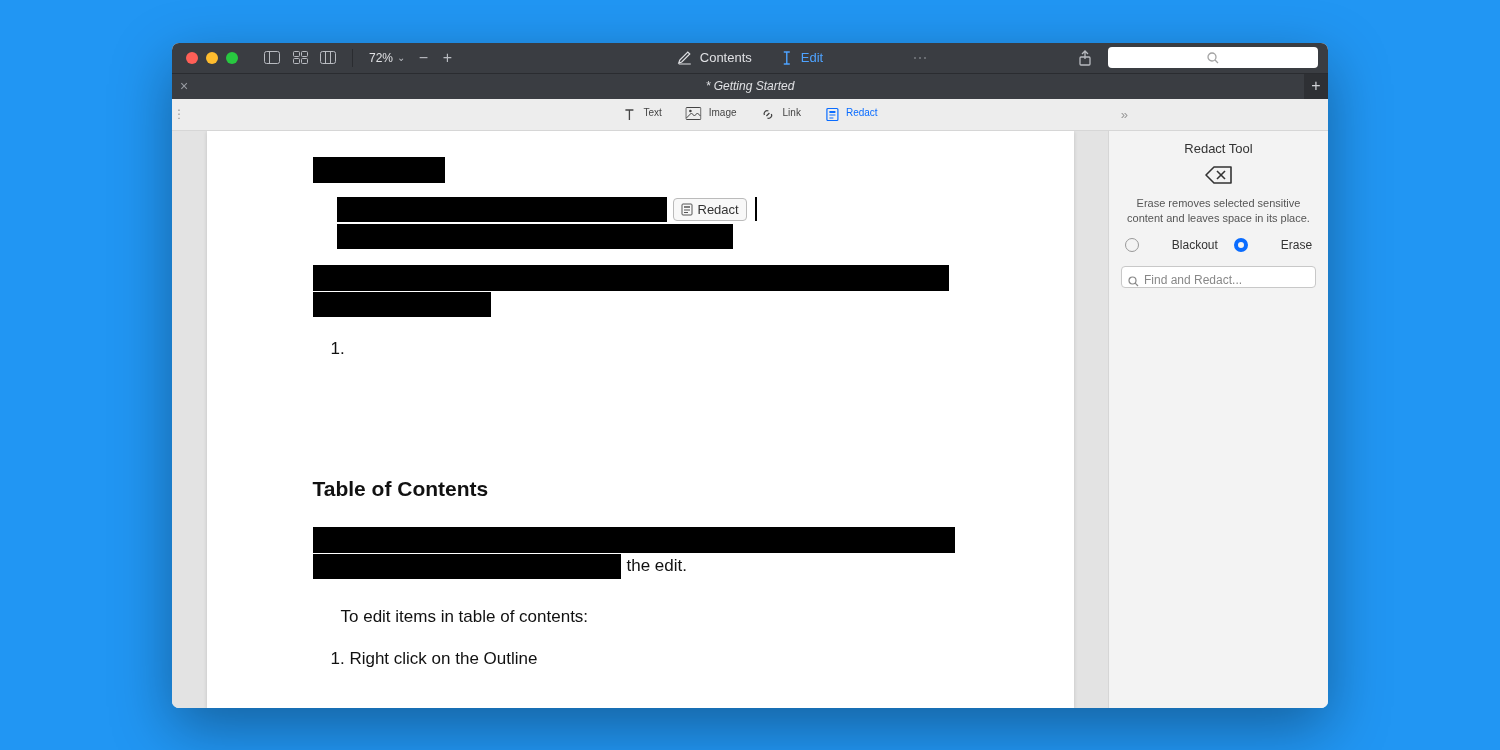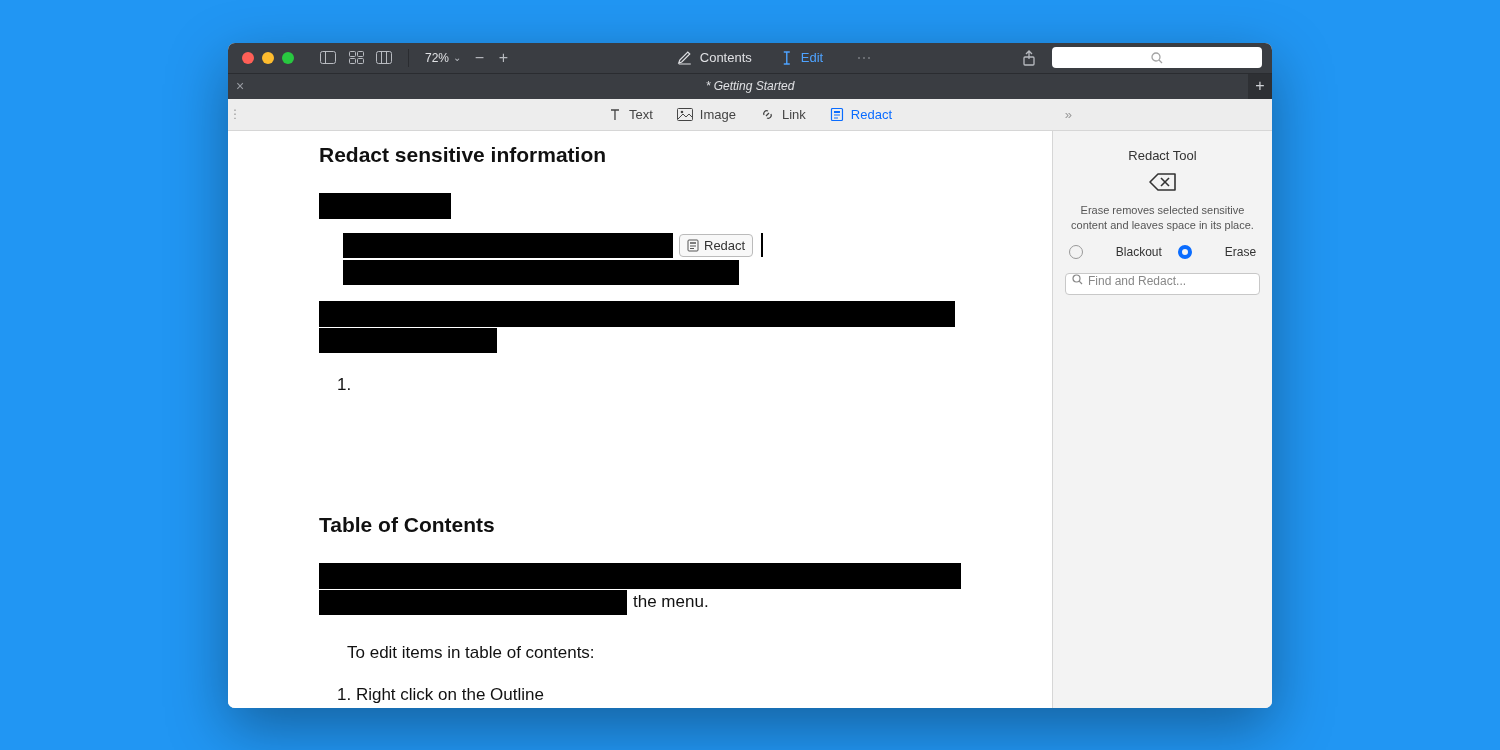--- a/index.html
+++ b/index.html
@@ -7,21 +7,21 @@
   background: #2196f3;
   width: 1500px;
   height: 750px;
   font-family: -apple-system, BlinkMacSystemFont, "Helvetica Neue", Arial, sans-serif;
   display: flex;
   align-items: center;
   justify-content: center;
   overflow: hidden;
 }
 .window {
-  width: 1044px;
+  width: 1156px;
   height: 665px;
   background: #fff;
   border-radius: 7px;
   box-shadow: 0 20px 60px rgba(0,0,0,0.35);
   overflow: hidden;
   display: flex;
   flex-direction: column;
 }
 .titlebar {
   background: #3a3d42;
@@ -68,21 +68,21 @@
 .toolbar {
   background: #ededed;
   height: 32px;
   border-bottom: 1px solid #d6d6d6;
   display: flex;
   align-items: center;
   position: relative;
 }
 .tl-left { width: 14px; display:flex; align-items:center; justify-content:center; color:#999; font-size:12px;}
 .tl-center { position:absolute; left:50%; transform:translateX(-50%); display:flex; }
-.tool-btn { display:flex; align-items:center; color:#444; font-size:13px; margin:16px 12px; }
+.tool-btn { display:flex; align-items:flex-start; color:#444; font-size:10px; margin:16px 12px; }
 .tool-btn.active { color:#0a6cff; }
 .tool-btn .ti { margin-right:7px; display:flex; }
 .tl-right-collapse { position:absolute; right:200px; color:#999; font-size:13px;}
 
 .body { flex:1; display:flex; overflow:hidden; }
 .doc-area {
   flex:1;
   background:#e3e3e3;
   display:flex;
   justify-content:center;
@@ -108,32 +108,32 @@
 }
 .redact-tag .ri { margin-right:5px; display:flex; }
 .cursor-bar { width:2px; height:24px; background:#000; margin-left:8px; }
 .body-text { font-size:17px; color:#111;margin-left:28px; }
 .list-num { font-size:17px; color:#111; }
 
 .sidebar {
   width:220px;
   background:#f3f3f3;
   border-left:1px solid #d6d6d6;
-  padding:17px 12px;
+  padding:10px 12px;
 }
 .sb-title { text-align:center; font-size:13px; color:#333; margin-bottom:8px; }
 .erase-icon { display:flex; justify-content:center; margin-bottom:10px; }
 .sb-desc { font-size:11px; color:#555; text-align:center; line-height:1.4; margin-bottom:12px; padding: 0 6px;}
 .radio-row { display:flex; justify-content:center; gap:16px; margin-bottom:14px;}
 .radio { display:flex; align-items:center; font-size:12px; color:#333;gap:28px; }
 .radio .r { width:14px; height:14px; border-radius:50%; border:1px solid #999; margin-right:5px; }
 .radio.sel .r { border:4px solid #0a6cff; width:14px; height:14px; }
 .find-box {
   height:22px; background:#fff; border:1px solid #c8c8c8; border-radius:4px;
-  display:flex; align-items:flex-start; padding:0 6px; font-size:12px; color:#888;
+  display:flex; align-items:flex-end; padding:0 6px; font-size:12px; color:#888;
 }
 .find-box svg { margin-right:5px; flex-shrink:0; }
 </style>
 </head>
 <body>
 
 <div class="window">
 
   <div class="titlebar">
     <div class="traffic-lights">
@@ -261,21 +261,20 @@
         </span>
         <span>Redact</span>
       </div>
     </div>
     <div class="tl-right-collapse">»</div>
   </div>
 
   <div class="body">
     <div class="doc-area">
       <div class="page">
-        <div class="h2">Redact sensitive information</div>
 
         <div class="blk" style="margin-top:26px; width:132px; height:26px;"></div>
 
         <div class="row" style="margin-top:14px; margin-left:24px;">
           <div class="blk" style="width:330px; height:25px;"></div>
           <div class="redact-tag">
             <span class="ri">
               <svg width="12" height="13" viewBox="0 0 12 13">
                   <rect x="1" y="1" width="10" height="11" rx="1" fill="none" stroke="#555"></rect>
                   <line x1="3" y1="4" x2="9" y2="4" stroke="#555" stroke-width="1.6"></line>
@@ -294,21 +293,21 @@
 
         <div class="list-num" style="margin-top:22px; margin-left:18px;">1.</div>
 
         <div class="h2" style="margin-top:118px;">Table of Contents</div>
 
         <div class="row" style="margin-top:26px; align-items:flex-start; flex-wrap:wrap;">
           <div class="blk" style="width:642px; height:26px;"></div>
         </div>
         <div class="row" style="margin-top:1px; align-items:center;">
           <div class="blk" style="width:308px; height:25px;"></div>
-          <span class="body-text" style="margin-left:6px;">the menu.</span>
+          <span class="body-text" style="margin-left:6px;">the edit.</span>
         </div>
 
         <div class="body-text" style="margin-top:28px;">To edit items in table of contents:</div>
 
         <div class="body-text" style="margin-top:22px; margin-left:18px;">1.   Right click on the Outline</div>
 
       </div>
     </div>
 
     <div class="sidebar">

